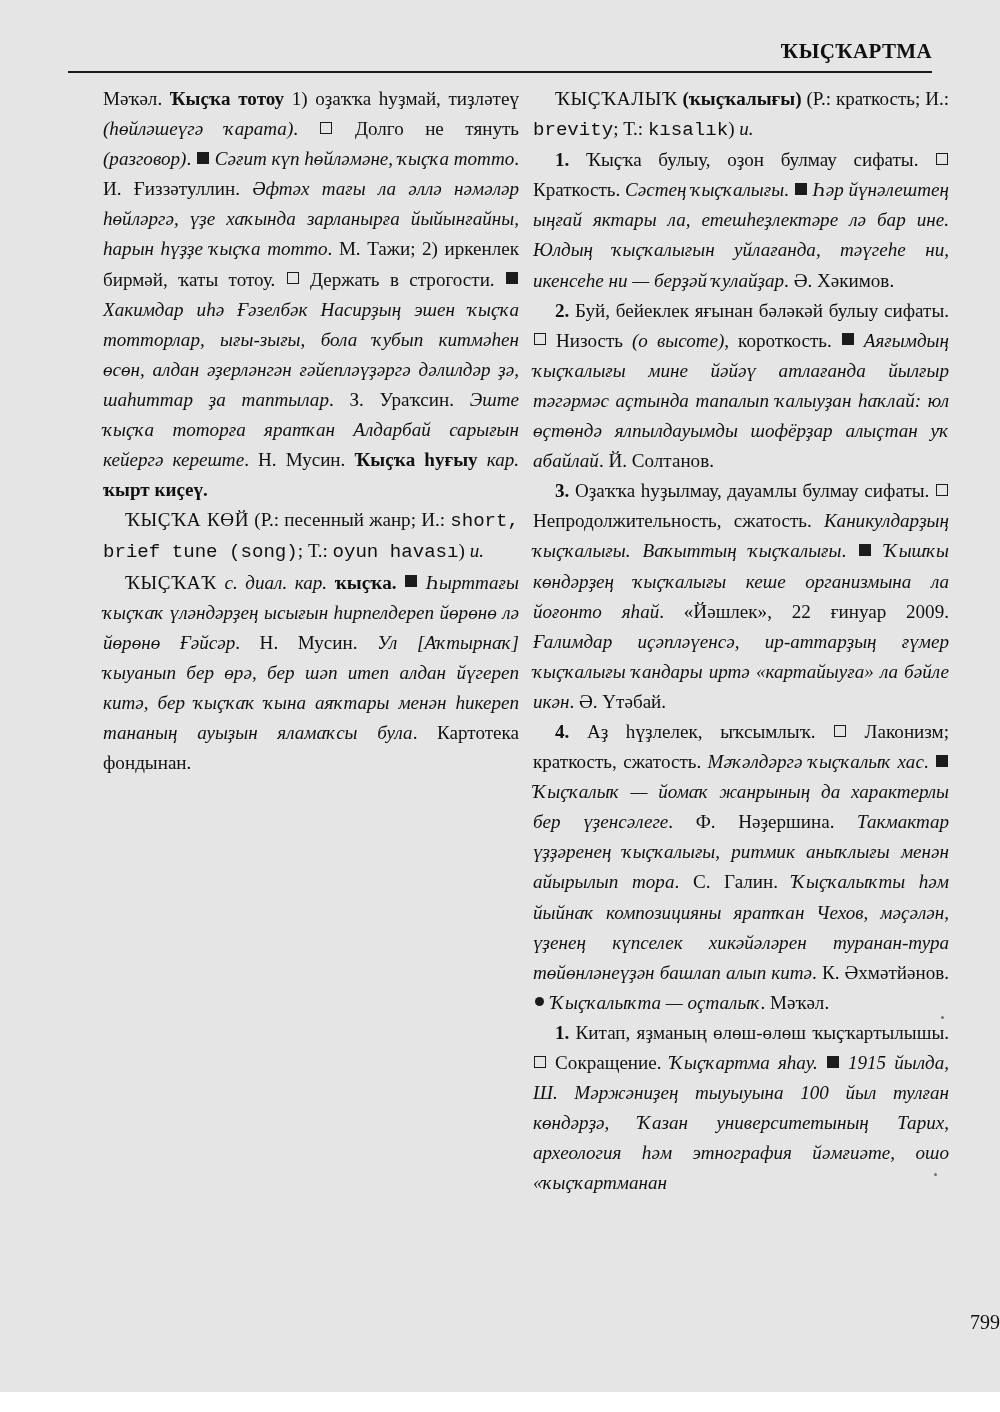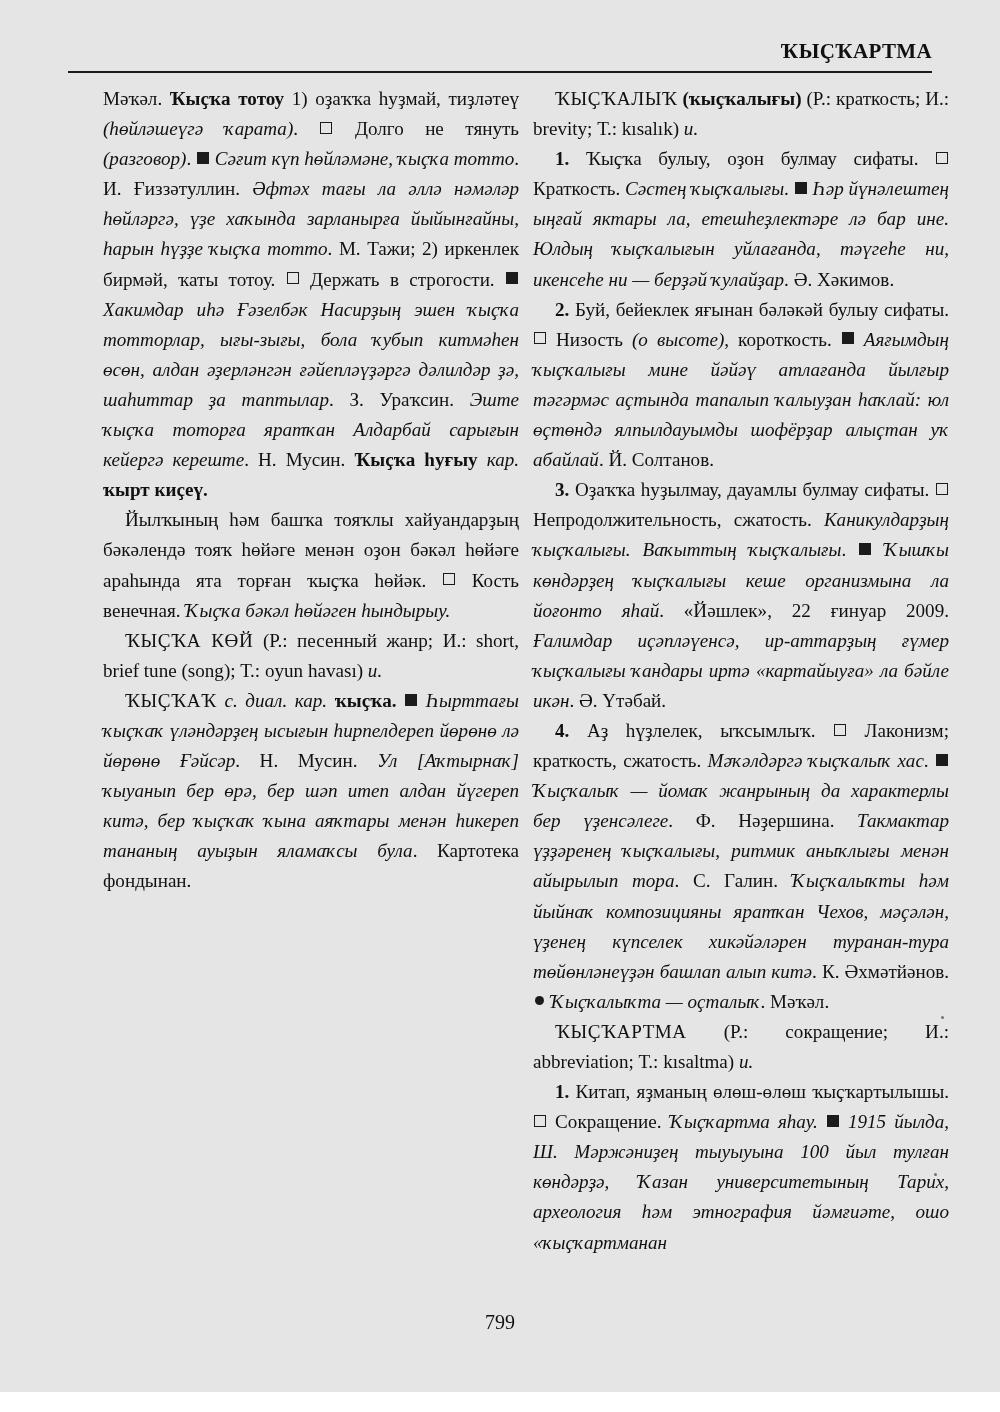--- a/index.html
+++ b/index.html
@@ -79,20 +79,21 @@
   }
   b.hwcaps {
     font-weight: normal;
     letter-spacing: 0.6px;
   }
   i.it {
     font-style: italic;
   }
   .lat {
     font-style: normal;
+    font-family: Liberation Mono, monospace;
   }
   
   .m-open,
   .m-filled,
   .m-dot {
     display: inline-block;
     vertical-align: 0.02em;
     font-style: normal;
     font-weight: normal;
   }
@@ -121,21 +122,21 @@
     margin: 0 2px;
     position: relative;
     top: -2px;
   }
   
   .folio {
     position: absolute;
     left: 0;
     right: 0;
     bottom: 58px;
-    text-align: center;
+    text-align: right;
     font-size: 20px;
     line-height: 24px;
   }
   
   .speck {
     position: absolute;
     width: 3px;
     height: 3px;
     background: #4a4a4a;
     border-radius: 50%;
@@ -148,31 +149,29 @@
 <div class="page">
 
   <div class="runhead">
     <div class="runhead-title">ҠЫҪҠАРТМА</div>
     <div class="runhead-rule"></div>
   </div>
 
   <div class="columns">
     <div class="col" id="col-left">
         <p class="para"><span>Мәҡәл. </span><b class="hw">Ҡыҫҡа тотоу</b><span> 1) оҙаҡҡа һуҙмай, тиҙләтеү </span><i class="it">(һөйләшеүгә ҡарата)</i><span>. </span><span class="m-open"></span><span> Долго не тянуть </span><i class="it">(разговор)</i><span>. </span><span class="m-filled"></span><i class="it"> Сәғит күп һөйләмәне, ҡыҫҡа тотто</i><span>. И. Ғиззәтуллин. </span><i class="it">Әфтәх тағы ла әллә нәмәләр һөйләргә, үҙе хаҡында зарланырға йыйынғайны, һарын һүҙҙе ҡыҫҡа тотто</i><span>. М. Тажи; 2) иркенлек бирмәй, ҡаты тотоу. </span><span class="m-open"></span><span> Держать в строгости. </span><span class="m-filled"></span><i class="it"> Хакимдар иһә Ғәзелбәк Насирҙың эшен ҡыҫҡа тотторлар, ығы-зығы, бола ҡубып китмәһен өсөн, алдан әҙерләнгән ғәйепләүҙәргә дәлилдәр ҙә, шаһиттар ҙа таптылар</i><span>. З. Ураҡсин. </span><i class="it">Эште ҡыҫҡа тоторға яратҡан Алдарбай сарығын кейергә кереште</i><span>. Н. Мусин. </span><b class="hw">Ҡыҫҡа һуғыу</b><i class="it"> кар.</i><b class="hw"> ҡырт киҫеү.</b></p>
-        <p class="para indent"><span>Йылҡының һәм башҡа тояҡлы хайуандарҙың бәкәлендә тояҡ һөйәге менән оҙон бәкәл һөйәге араһында ята торған ҡыҫҡа һөйәк. </span><span class="m-open"></span><span> Кость венечная. </span><i class="it">Ҡыҫҡа бәкәл һөйәген һындырыу.</i></p>
         <p class="para indent"><b class="hwcaps">ҠЫҪҠА КӨЙ</b><span> (Р.: песенный жанр; И.: </span><span class="lat">short, brief tune (song)</span><span>; Т.: </span><span class="lat">oyun havası</span><span>) </span><i class="it">и.</i></p>
         <p class="para indent"><b class="hwcaps">ҠЫҪҠАҠ</b><i class="it"> с. диал. кар.</i><b class="hw"> ҡыҫҡа.</b><span> </span><span class="m-filled"></span><i class="it"> Һырттағы ҡыҫҡаҡ үләндәрҙең ысығын һирпелдереп йөрөнө лә йөрөнө Ғәйсәр</i><span>. Н. Мусин. </span><i class="it">Ул [Аҡтырнаҡ] ҡыуанып бер өрә, бер шәп итеп алдан йүгереп китә, бер ҡыҫҡаҡ ҡына аяҡтары менән һикереп тананың ауыҙын яламаҡсы була</i><span>. Картотека фондынан.</span></p>
       </div>
     <div class="col" id="col-right">
         <p class="para indent"><b class="hwcaps">ҠЫҪҠАЛЫҠ</b><b class="hw"> (ҡыҫҡалығы)</b><span> (Р.: краткость; И.: </span><span class="lat">brevity</span><span>; Т.: </span><span class="lat">kısalık</span><span>) </span><i class="it">и.</i></p>
         <p class="para indent"><b class="hw">1.</b><span> Ҡыҫҡа булыу, оҙон булмау сифаты. </span><span class="m-open"></span><span> Краткость. </span><i class="it">Сәстең ҡыҫҡалығы</i><span>. </span><span class="m-filled"></span><i class="it"> Һәр йүнәлештең ыңғай яктары ла, етешһеҙлектәре лә бар ине. Юлдың ҡыҫҡалығын уйлағанда, тәүгеһе ни, икенсеһе ни — берҙәй ҡулайҙар</i><span>. Ә. Хәкимов.</span></p>
         <p class="para indent"><b class="hw">2.</b><span> Буй, бейеклек яғынан бәләкәй булыу сифаты. </span><span class="m-open"></span><span> Низость </span><i class="it">(о высоте)</i><span>, короткость. </span><span class="m-filled"></span><i class="it"> Аяғымдың ҡыҫҡалығы мине йәйәү атлағанда йылғыр тәгәрмәс аҫтында тапалып ҡалыуҙан һаҡлай: юл өҫтөндә ялпылдауымды шофёрҙар алыҫтан уҡ абайлай</i><span>. Й. Солтанов.</span></p>
         <p class="para indent"><b class="hw">3.</b><span> Оҙаҡҡа һуҙылмау, дауамлы булмау сифаты. </span><span class="m-open"></span><span> Непродолжительность, сжатость. </span><i class="it">Каникулдарҙың ҡыҫҡалығы. Ваҡыттың ҡыҫҡалығы</i><span>. </span><span class="m-filled"></span><i class="it"> Ҡышҡы көндәрҙең ҡыҫҡалығы кеше организмына ла йоғонто яһай</i><span>. «Йәшлек», 22 ғинуар 2009. </span><i class="it">Ғалимдар иҫәпләүенсә, ир-аттарҙың ғүмер ҡыҫҡалығы ҡандары иртә «картайыуға» ла бәйле икән</i><span>. Ә. Үтәбай.</span></p>
         <p class="para indent"><b class="hw">4.</b><span> Аҙ һүҙлелек, ыҡсымлыҡ. </span><span class="m-open"></span><span> Лаконизм; краткость, сжатость. </span><i class="it">Мәҡәлдәргә ҡыҫҡалыҡ хас</i><span>. </span><span class="m-filled"></span><i class="it"> Ҡыҫҡалыҡ — йомаҡ жанрының да характерлы бер үҙенсәлеге</i><span>. Ф. Нәҙершина. </span><i class="it">Такмактар үҙҙәренең ҡыҫҡалығы, ритмик аныҡлығы менән айырылып тора</i><span>. С. Галин. </span><i class="it">Ҡыҫҡалыҡты һәм йыйнаҡ композицияны яратҡан Чехов, мәҫәлән, үҙенең күпселек хикәйәләрен туранан-тура төйөнләнеүҙән башлап алып китә</i><span>. К. Әхмәтйәнов. </span><span class="m-dot"></span><i class="it"> Ҡыҫҡалыҡта — оҫталыҡ</i><span>. Мәҡәл.</span></p>
-        <p class="para indent"><b class="hwcaps">ҠЫҪҠАРТМА</b><span> (Р.: сокращение; И.: </span><span class="lat">abbreviation</span><span>; Т.: </span><span class="lat">kısaltma</span><span>) </span><i class="it">и.</i></p>
         <p class="para indent"><b class="hw">1.</b><span> Китап, яҙманың өлөш-өлөш ҡыҫҡартылышы. </span><span class="m-open"></span><span> Сокращение. </span><i class="it">Ҡыҫҡартма яһау.</i><span> </span><span class="m-filled"></span><i class="it"> 1915 йылда, Ш. Мәржәниҙең тыуыуына 100 йыл тулған көндәрҙә, Ҡазан университетының Тарих, археология һәм этнография йәмғиәте, ошо «ҡыҫҡартманан</i></p>
       </div>
   </div>
 
   <div class="folio">799</div>
 
   <div class="speck" style="left:941px; top:1016px;"></div>
   <div class="speck" style="left:934px; top:1173px;"></div>
 </div>
 

